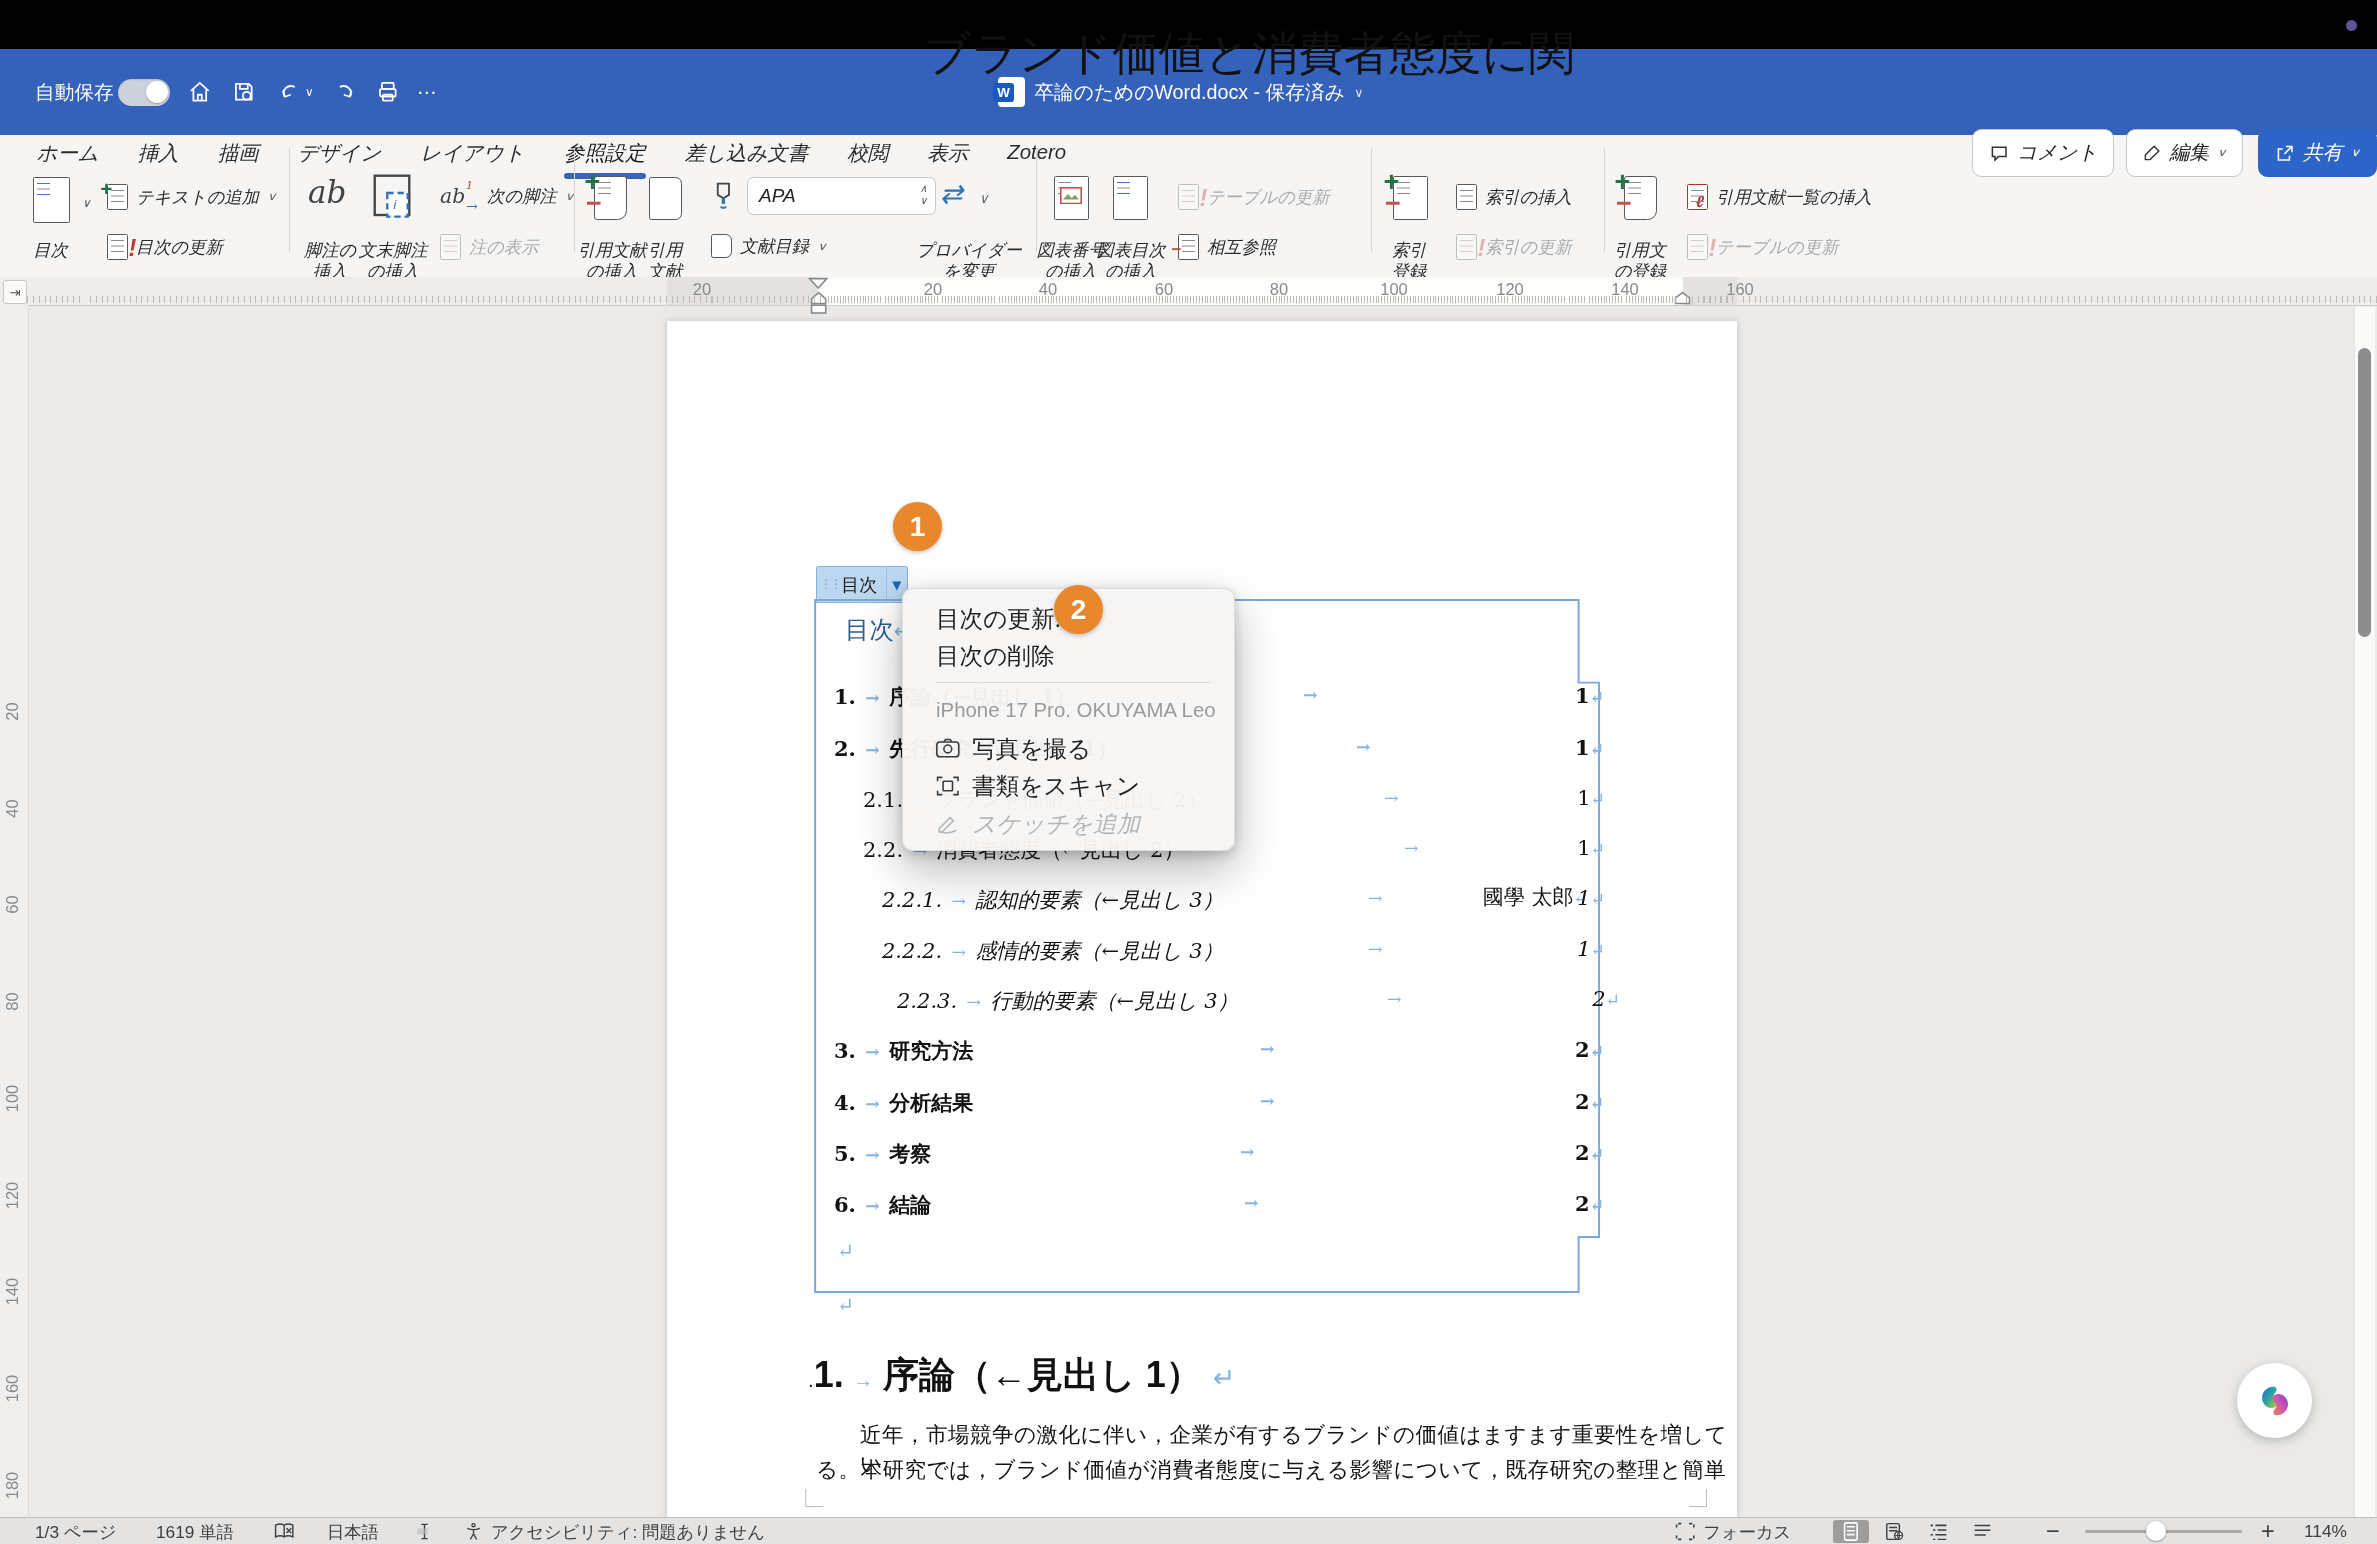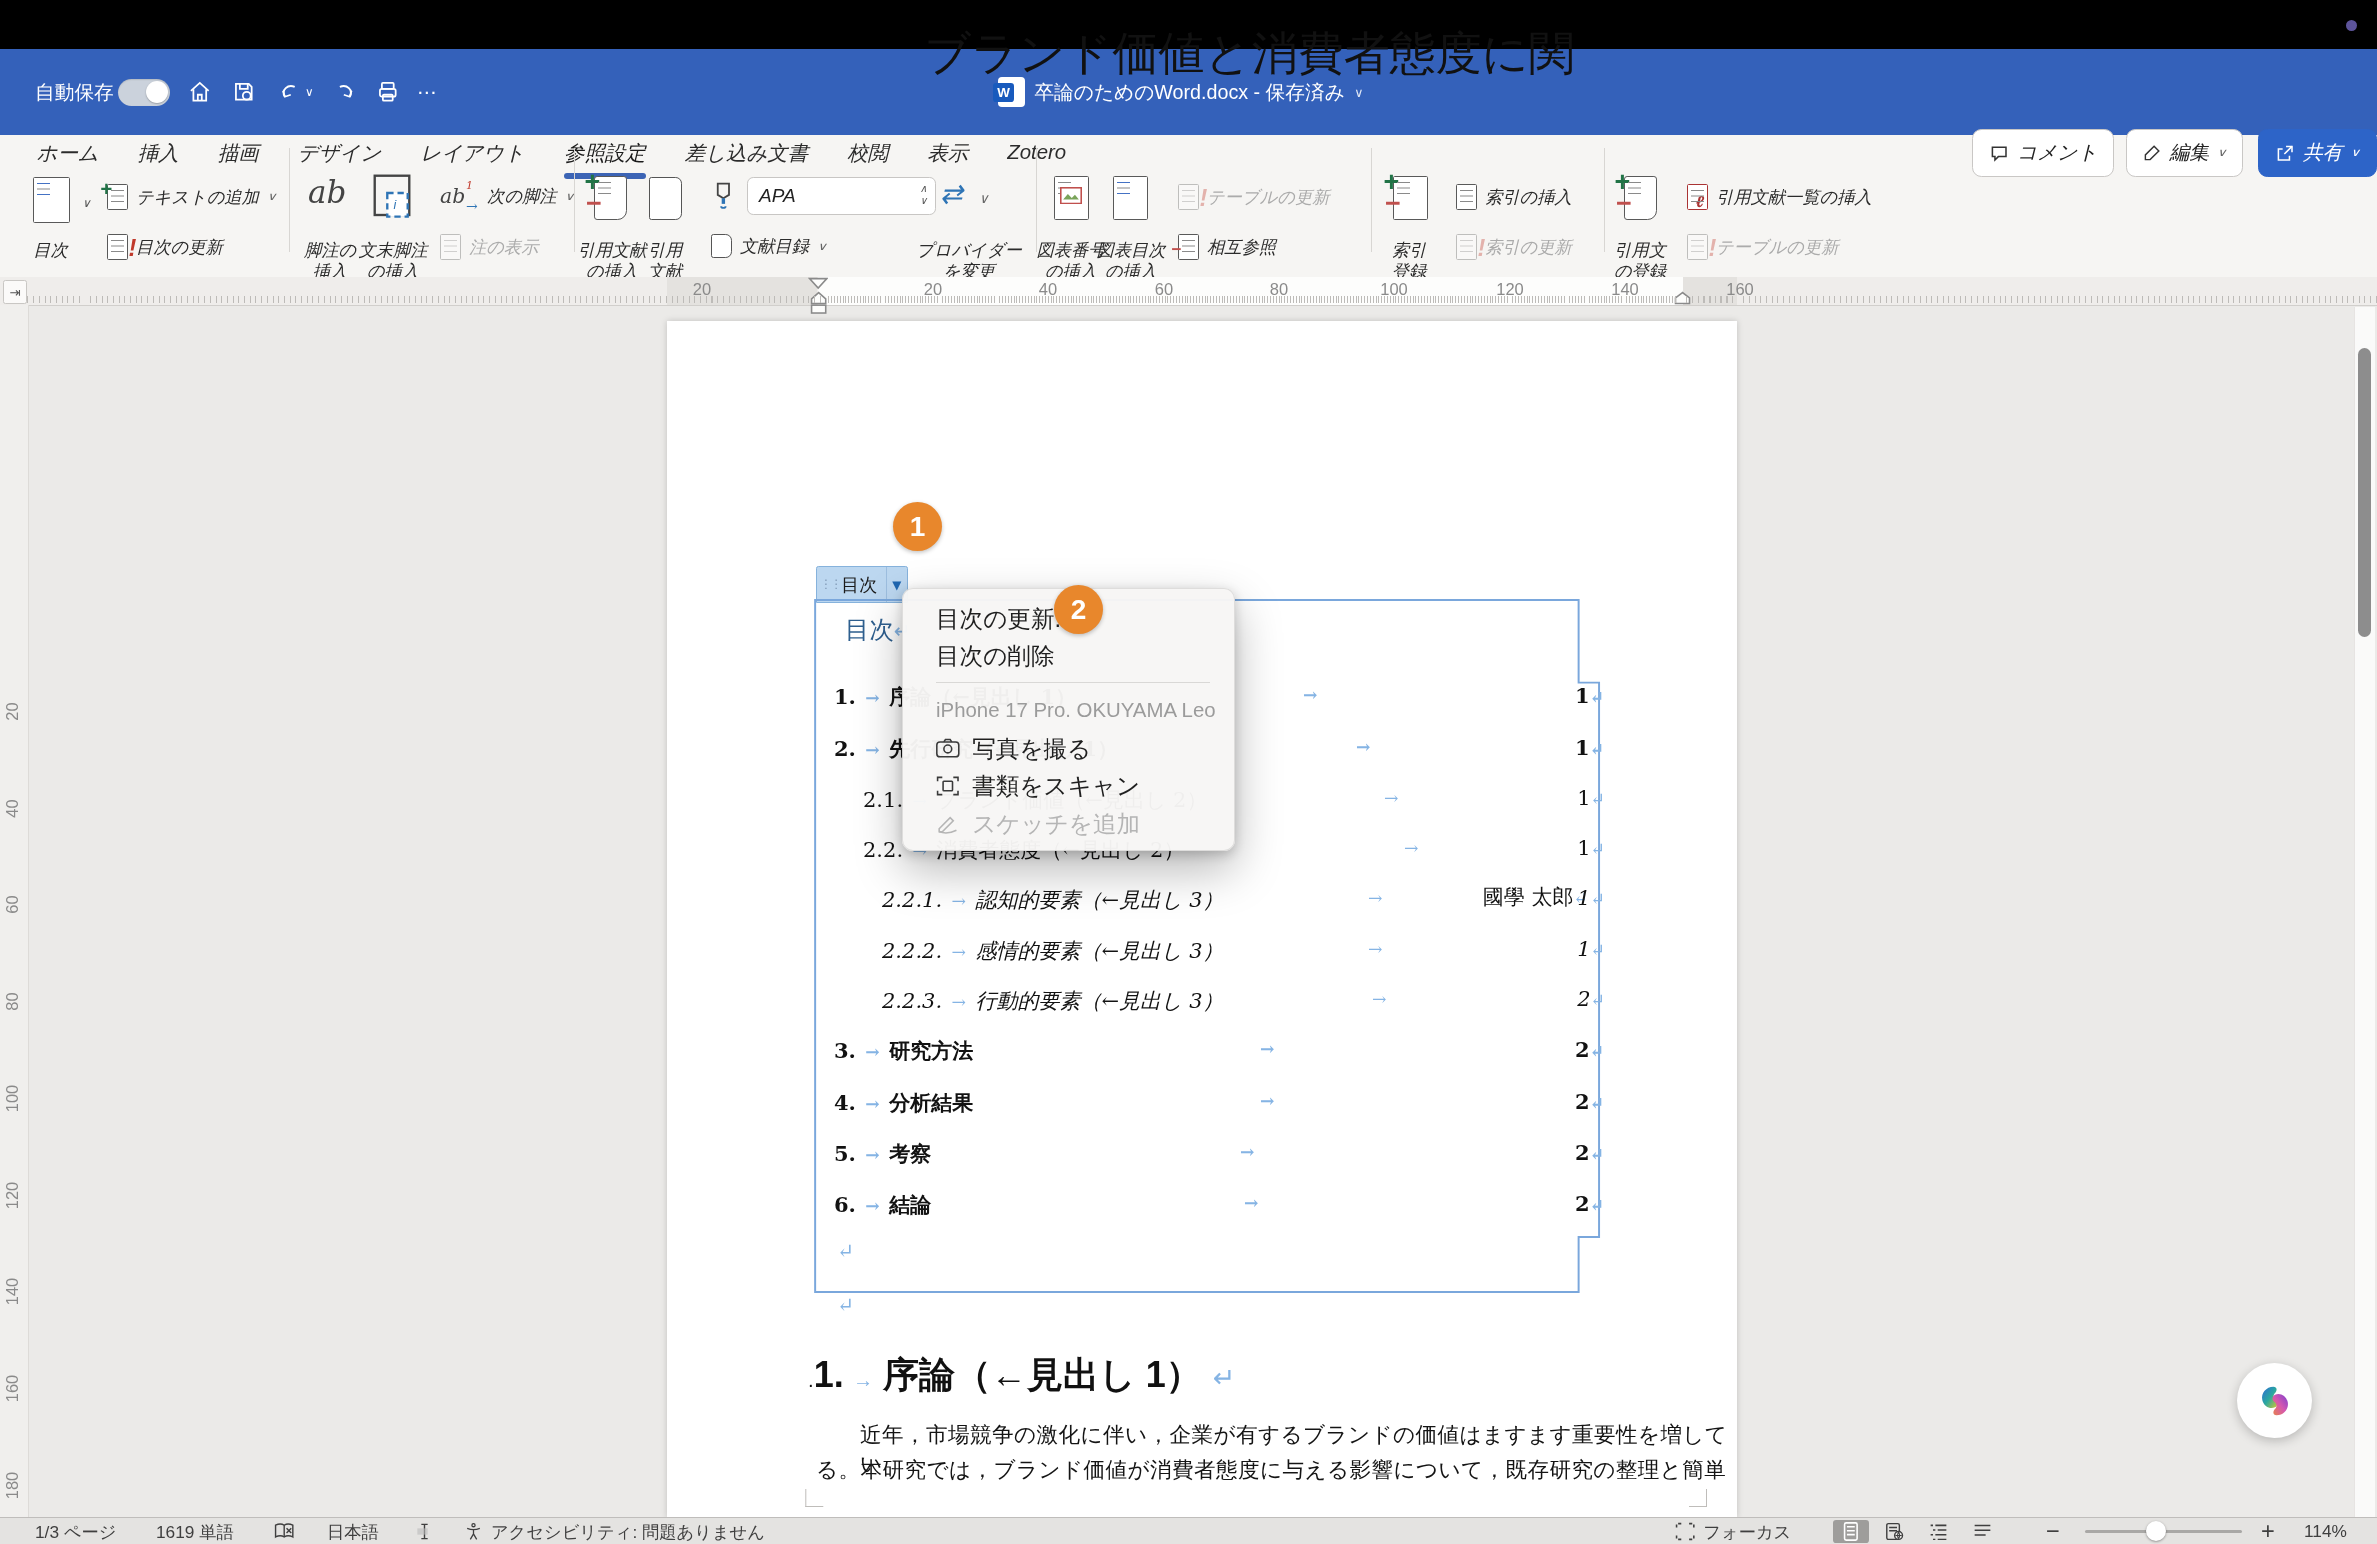--- a/index.html
+++ b/index.html
@@ -81,21 +81,21 @@
   .lvl1{font-weight:bold;}
   .lvl3{font-style:italic;}
   .h1line{position:absolute;left:141px;top:1030px;font-size:36px;font-weight:bold;color:#111;}
   .bodyline{position:absolute;font-size:21.6px;color:#141414;letter-spacing:0.4px;}
   .cropmark{position:absolute;width:17.3px;height:17.3px;border-left:1.6px solid #BFBDBA;border-top:1.6px solid #BFBDBA;}
   
   
   .menu{left:902px;top:588px;width:331px;height:261px;background:rgba(247,246,245,.97);border:0.8px solid rgba(0,0,0,.1);
         border-radius:11px;box-shadow:0 19px 47px rgba(0,0,0,.28),0 3.1px 11px rgba(0,0,0,.18);font-size:23.6px;color:#1f1f1f;}
   .mi{position:absolute;left:33px;height:35px;display:flex;align-items:center;gap:12.6px;white-space:nowrap;}
-  .mi.dim{color:#B5B5B5;}
+  .mi.dim{color:#B5B5B5;font-style:italic;}
   .mhead{position:absolute;left:33px;font-size:20.4px;color:#9B9B9B;white-space:nowrap;}
   .mdiv{position:absolute;left:33px;right:23.6px;height:0.8px;background:#D9D8D6;}
   
   .badge{width:49px;height:49px;border-radius:50%;background:#E8872C;color:#fff;font-size:28px;font-weight:bold;
          display:flex;align-items:center;justify-content:center;box-shadow:0 1.6px 4.7px rgba(0,0,0,.25);}
   
   .scrolltrack{left:2354px;top:307px;width:20.4px;height:1211px;background:#FAFAF9;border-left:0.8px solid #E6E4E2;}
   .scrollthumb{left:2358px;top:348px;width:13.4px;height:289px;border-radius:7px;background:#8D8D8D;}
   .copilot{left:2237px;top:1363px;width:75px;height:75px;border-radius:50%;background:#fff;box-shadow:0 3.1px 11px rgba(0,0,0,.22);
            display:flex;align-items:center;justify-content:center;}
@@ -460,21 +460,21 @@
     <div class="toc-row lvl3" style="left:215px;top:565px;width:723px">
       <span>2.2.1.</span><span class="tab-arrow">→</span><span>認知的要素（←見出し 3）</span>
       <span class="mid" style="left:486px">→</span>
       <span class="pg"><span>1</span><span class="mark" style="font-size:17.3px">↵</span></span>
     </div>
     <div class="toc-row lvl3" style="left:215px;top:616px;width:723px">
       <span>2.2.2.</span><span class="tab-arrow">→</span><span>感情的要素（←見出し 3）</span>
       <span class="mid" style="left:486px">→</span>
       <span class="pg"><span>1</span><span class="mark" style="font-size:17.3px">↵</span></span>
     </div>
-    <div class="toc-row lvl3" style="left:215px;top:666px;width:723px">
+    <div class="toc-row lvl3" style="left:230px;top:666px;width:723px">
       <span>2.2.3.</span><span class="tab-arrow">→</span><span>行動的要素（←見出し 3）</span>
       <span class="mid" style="left:490px">→</span>
       <span class="pg"><span>2</span><span class="mark" style="font-size:17.3px">↵</span></span>
     </div>
     <div class="toc-row lvl1" style="left:167px;top:716px;width:770px">
       <span>3.</span><span class="tab-arrow">→</span><span>研究方法</span>
       <span class="mid" style="left:426px">→</span>
       <span class="pg"><span>2</span><span class="mark" style="font-size:17.3px">↵</span></span>
     </div>
     <div class="toc-row lvl1" style="left:167px;top:768px;width:770px">

